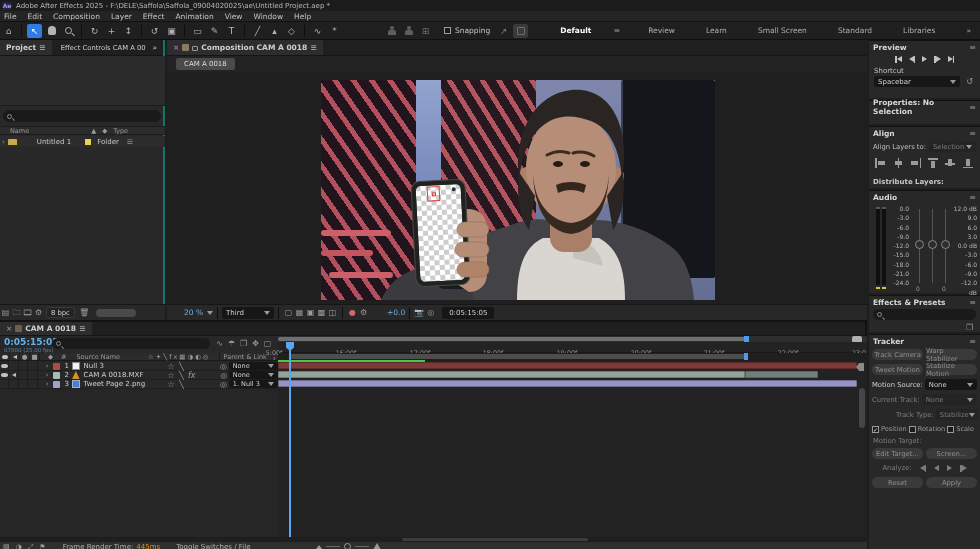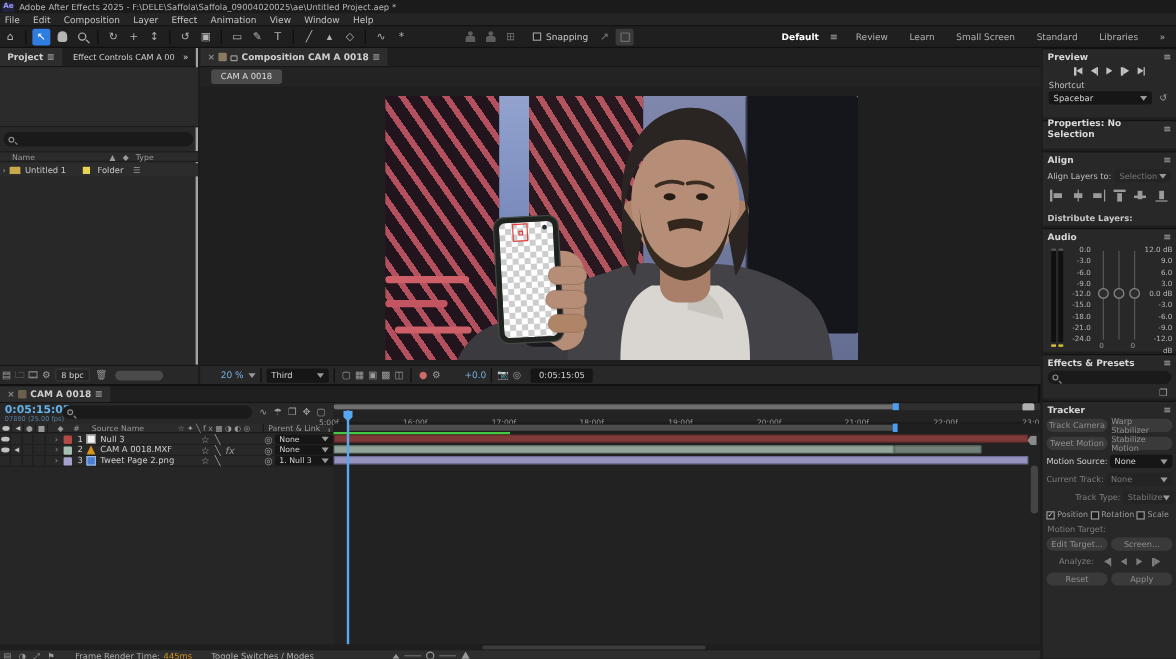--- a/index.html
+++ b/index.html
@@ -21,33 +21,33 @@
   .tool{width:15px;height:14px;display:flex;align-items:center;justify-content:center;color:#b4b4b4;font-size:9px;border-radius:2px;margin:0 1px;}
   .tool.active{background:#2f7de0;color:#fff;}
   .tsep{width:1px;height:12px;background:#0e0e0e;margin:0 4px;}
   .lens{width:7px;height:7px;border:1.4px solid #b4b4b4;border-radius:50%;position:relative;}
   .lens::after{content:"";position:absolute;left:5px;top:6px;width:4px;height:1.4px;background:#b4b4b4;transform:rotate(45deg);}
   .handblob{width:8px;height:9px;background:#b4b4b4;border-radius:4px 4px 2px 2px;}
   .personicon{width:8px;height:9px;position:relative;opacity:.45;}
   .personicon::before{content:"";position:absolute;left:2px;top:0;width:4px;height:4px;border-radius:50%;background:#aaa;}
   .personicon::after{content:"";position:absolute;left:0;top:4px;width:8px;height:5px;border-radius:2px 2px 0 0;background:#aaa;}
   .chk{width:7px;height:7px;border:1px solid #9a9a9a;background:#1b1b1b;display:inline-block;}
-  .wslist{margin-left:auto;display:flex;align-items:center;gap:0;}
+  .wslist{margin-left:auto;display:flex;align-items:center;gap:13px;}
   .ws{padding:0 9px;font-size:7.5px;color:#b0b0b0;}
   .ws.active{color:#ffffff;font-weight:bold;}
   
   .gi{display:inline-flex;align-items:center;justify-content:center;width:11px;height:11px;color:#9c9c9c;font-size:8px;}
   .gibox{border:1px solid #6e6e6e;border-radius:1px;width:8px;height:8px;display:inline-block;}
   .caret{width:0;height:0;border-left:3px solid transparent;border-right:3px solid transparent;border-top:4px solid #9a9a9a;display:inline-block;}
   .drop{background:#161616;border-radius:2px;display:flex;align-items:center;justify-content:space-between;padding:0 4px;color:#d2d2d2;}
   .searchbox{background:#1a1a1a;border-radius:6px;display:flex;align-items:center;gap:3px;padding:0 4px;color:#8a8a8a;}
   .slens{width:5px;height:5px;border:1px solid #8a8a8a;border-radius:50%;position:relative;flex:none;}
   .slens::after{content:"";position:absolute;left:3.5px;top:4.5px;width:3px;height:1px;background:#8a8a8a;transform:rotate(45deg);}
   
-  #left-panel{left:0;top:40px;width:165px;height:280px;background:#282828;border-right:2px solid #a3a3a3;}
+  #left-panel{left:0;top:40px;width:165px;height:280px;background:#282828;border-right:2px solid #0f766e;}
   .tabbar{height:16px;background:#1f1f1f;display:flex;align-items:stretch;border-bottom:1px solid #151515;}
   .ptab{display:flex;align-items:center;gap:3px;padding:0 6px;font-size:7.5px;color:#cfcfcf;}
   .ptab.active{background:#2d2d2d;font-weight:bold;}
   .ptab .sw{width:7px;height:7px;border-radius:1px;}
   #comp-panel{left:167px;top:40px;width:700px;height:280px;background:#282828;}
   #viewer{position:absolute;left:0;top:32px;width:700px;height:232px;background:#1f1f1f;overflow:hidden;}
   #comp-toolbar{position:absolute;left:0;top:264px;width:700px;height:16px;background:#282828;border-top:1px solid #161616;display:flex;align-items:center;font-size:7.5px;}
   #right-panel{left:869px;top:40px;width:111px;height:509px;background:#1e1e1e;}
   .rsec{position:absolute;left:0;width:111px;background:#282828;border-top:1px solid #121212;}
   .rhdr{height:12px;display:flex;align-items:center;justify-content:space-between;padding:0 4px;}
@@ -173,21 +173,21 @@
     </div>
     <div class="abs row" style="left:0;top:86px;width:165px;height:9px;background:#2b2b2b;border-top:1px solid #1c1c1c;border-bottom:1px solid #1c1c1c;font-size:6.5px;color:#9a9a9a">
       <span style="margin-left:10px">Name</span>
       <span style="margin-left:62px">▲</span>
       <span style="margin-left:6px">◆</span>
       <span style="margin-left:6px">Type</span>
     </div>
     <div class="abs row" style="left:0;top:96px;width:165px;height:11px;background:#2c2c2c;font-size:7px">
       <span style="margin-left:2px;color:#9a9a9a">›</span>
       <span style="margin-left:3px;width:9px;height:6px;background:#c9a94a;border-radius:1px 1px 0 0"></span>
-      <span style="margin-left:4px">Untitled 1</span>
+      <span style="margin-left:20px">Untitled 1</span>
       <span style="margin-left:14px;width:6px;height:6px;background:#e8d252"></span>
       <span style="margin-left:6px">Folder</span>
       <span style="margin-left:8px;color:#9a9a9a;font-size:7px">☰</span>
     </div>
     <div class="abs row" style="left:0;top:264px;width:165px;height:16px;background:#282828;border-top:1px solid #161616">
       <span class="gi">▤</span>
       <span class="gi">🗀</span>
       <span class="gi">🎞</span>
       <span class="gi">⚙</span>
       <span class="drop" style="height:11px;margin-left:2px;font-size:6.8px;border:1px solid #3a3a3a;background:#242424">8 bpc</span>
@@ -651,21 +651,21 @@
       <div class="abs" style="left:402px;top:1px;width:186px;height:3px;background:#3c3c3c;border-radius:2px"></div>
     </div>
 
     <div id="tl-bottom">
       <span class="mini">▤</span>
       <span class="mini">◑</span>
       <span class="mini">⤢</span>
       <span class="mini">⚑</span>
       <span style="margin-left:14px;color:#b0b0b0">Frame Render Time:</span>
       <span style="margin-left:3px;color:#d9931f">445ms</span>
-      <span style="margin-left:16px">Toggle Switches / Modes</span>
+      <span style="margin-left:16px">Toggle Switches / File</span>
       <span style="margin-left:66px;display:flex;align-items:center;gap:4px">
         <span style="width:0;height:0;border-left:3px solid transparent;border-right:3px solid transparent;border-bottom:4px solid #9a9a9a"></span>
         <span style="width:14px;height:1px;background:#6a6a6a"></span>
         <span style="width:7px;height:7px;border:1px solid #9a9a9a;border-radius:50%;background:#2d2d2d"></span>
         <span style="width:14px;height:1px;background:#6a6a6a"></span>
         <span style="width:0;height:0;border-left:4.5px solid transparent;border-right:4.5px solid transparent;border-bottom:7px solid #9a9a9a"></span>
       </span>
     </div>
   </div>
 

